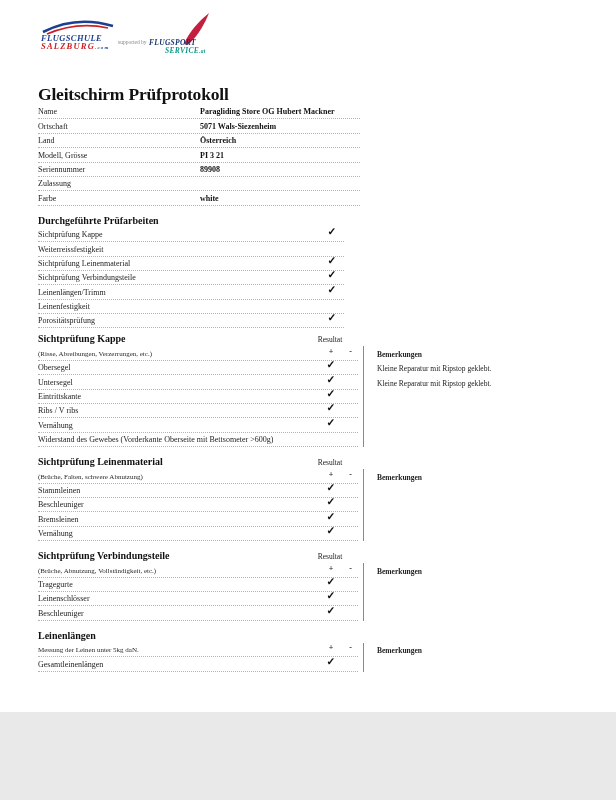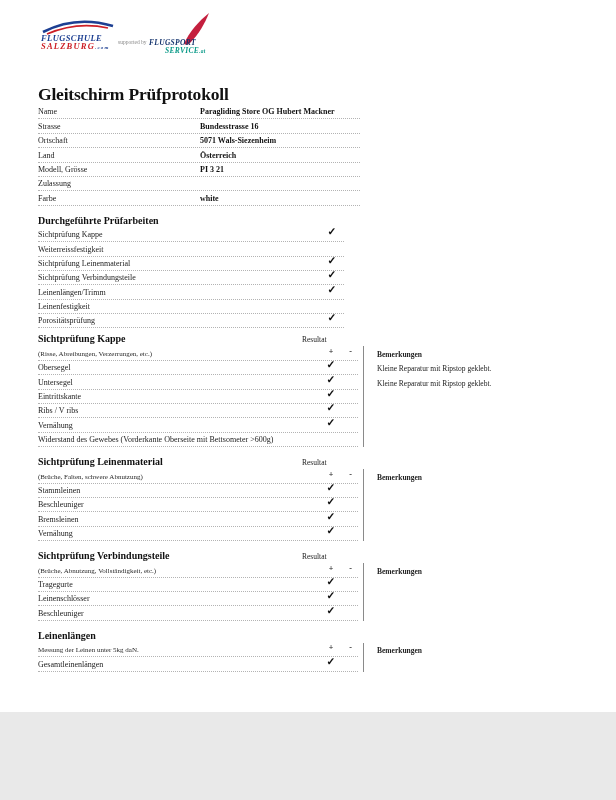--- a/index.html
+++ b/index.html
@@ -19,21 +19,21 @@
   .page-title { font-size:17.5px; font-weight:700; letter-spacing:-0.2px; color:#111; }
   
   .info-row { display:flex; align-items:flex-end; width:322px; height:14.4px;
               border-bottom:1px dotted #b3b3b3; padding-bottom:2px; }
   .info-label { width:162px; font-size:8px; color:#222; }
   .info-value { flex:1; font-size:8px; font-weight:700; color:#111; white-space:nowrap; }
   
   .sec-head { display:flex; align-items:baseline; width:320px; margin-top:9px; margin-bottom:2px; }
   .sec-head.tight { margin-top:5px; }
   .sec-title { flex:1; font-size:10px; font-weight:700; color:#111; }
-  .resultat { width:56px; text-align:left; font-size:7.5px; color:#222; }
+  .resultat { width:56px; text-align:center; font-size:7.5px; color:#222; }
   
   .work-row { display:flex; align-items:flex-end; width:306px; height:14.4px;
               border-bottom:1px dotted #b3b3b3; padding-bottom:2px; }
   .work-label { flex:1; font-size:8px; color:#222; white-space:nowrap; }
   .chk-cell { width:24px; flex-shrink:0; text-align:center; }
   .chk { font-size:10.5px; font-weight:700; line-height:6px; color:#111; display:inline-block; }
   
   .res-row { display:flex; width:560px; }
   .row-main { width:320px; display:flex; align-items:flex-end; height:14.4px;
               border-bottom:1px dotted #b3b3b3; padding-bottom:2px; }
@@ -69,40 +69,40 @@
   <div class="content">
     <h1 class="page-title">Gleitschirm Prüfprotokoll</h1>
 
     <div>
 
         <div class="info-row">
           <span class="info-label">Name</span>
           <span class="info-value">Paragliding Store OG Hubert Mackner</span>
         </div>
 
-        <div class="info-row">
-          <span class="info-label">Strasse</span>
-          <span class="info-value">Bundesstrasse 16</span>
-        </div>
 
         <div class="info-row">
           <span class="info-label">Ortschaft</span>
           <span class="info-value">5071 Wals-Siezenheim</span>
         </div>
 
         <div class="info-row">
           <span class="info-label">Land</span>
           <span class="info-value">Österreich</span>
         </div>
 
         <div class="info-row">
           <span class="info-label">Modell, Grösse</span>
           <span class="info-value">PI 3 21</span>
         </div>
 
+        <div class="info-row">
+          <span class="info-label">Seriennummer</span>
+          <span class="info-value">89908</span>
+        </div>
 
         <div class="info-row">
           <span class="info-label">Zulassung</span>
           <span class="info-value"></span>
         </div>
 
         <div class="info-row">
           <span class="info-label">Farbe</span>
           <span class="info-value">white</span>
         </div>

